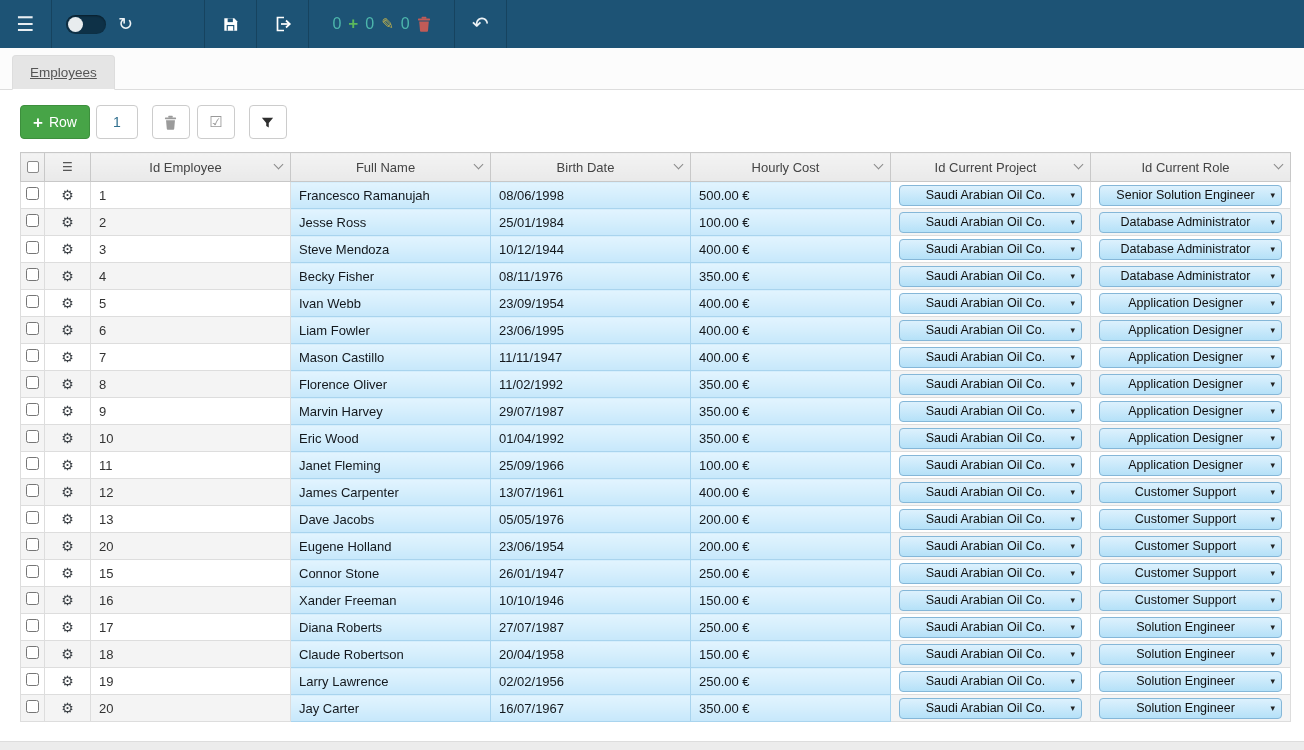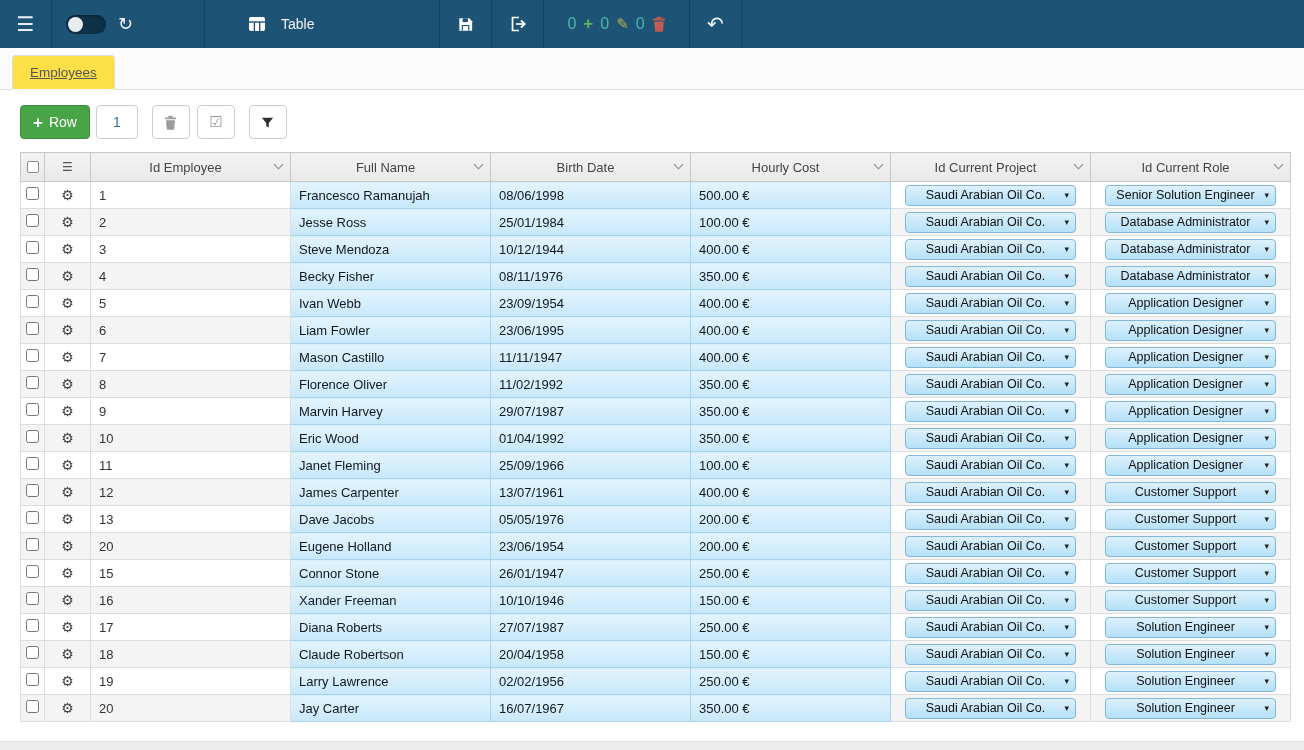--- a/index.html
+++ b/index.html
@@ -30,21 +30,21 @@
               font-size:16px; }
   .cnt-num { color:#4db6ac; }
   .cnt-plus { color:#5cb85c; font-weight:bold; font-size:17px; }
   .cnt-pencil { color:#b9ad4f; font-size:15px; }
   .cnt-trash { color:#c05b57; display:flex; }
   .svg-ic { display:block; }
 
   
   .tabstrip { height:42px; background:#fcfcfc; border-bottom:1px solid #ddd;
               display:flex; align-items:flex-end; padding-left:12px; }
-  .tab { background:#fde047; border:1px solid #ddd; border-bottom:1px solid #fff;
+  .tab { background:#e5e5e5; border:1px solid #ddd; border-bottom:1px solid #fff;
          margin-bottom:-1px; border-radius:4px 4px 0 0; padding:9px 17px;
          font-size:13.5px; color:#555; cursor:pointer; }
   .tab .tab-label { text-decoration:underline; }
 
   
   .toolbar { margin:15px 0 0 20px; display:flex; align-items:center; height:34px; }
   .btn { height:34px; border:1px solid #ccc; background:#fff; border-radius:4px;
          display:flex; align-items:center; justify-content:center; cursor:pointer; }
   .btn-row { background:#47a447; border-color:#3d8f3d; color:#fff; padding:0 12px;
              gap:6px; font-size:14px; }
@@ -70,21 +70,21 @@
   .th-center { text-align:center; padding:0; color:#555; font-size:12px; }
   tbody td { height:27px; border:1px solid #ddd; }
   .td-check { text-align:center; }
   .td-check input { width:13px; height:13px; cursor:pointer; }
   .td-gear { text-align:center; color:#3c4146; font-size:14px; cursor:pointer; }
   .td-id { padding:0 8px; color:#333; }
   tr.odd .td-check, tr.odd .td-gear, tr.odd .td-id, tr.odd .td-dd { background:#fff; }
   tr.even .td-check, tr.even .td-gear, tr.even .td-id, tr.even .td-dd { background:#f4f4f4; }
   .td-blue { padding:0 8px; color:#13181d; border:1px solid #a9d4ee;
              background:linear-gradient(180deg,#e2f4fe 0%,#c7e8fb 100%); cursor:text; }
-  .td-dd { padding:0 14px; }
+  .td-dd { padding:0 8px; }
   .dropdown { height:21px; border:1px solid #85b7d8; border-radius:4px;
               background:linear-gradient(180deg,#ddf1fd,#b5e1f8);
               display:flex; align-items:center; justify-content:center;
               position:relative; font-size:12.5px; color:#111; cursor:pointer;
               padding:0 16px 0 6px; }
   .dd-caret { position:absolute; right:6px; top:50%; transform:translateY(-53%);
               font-size:9px; color:#222; }
 
   .below-line { position:absolute; left:89px; top:712px; bottom:9px; width:1px; background:#ddd; }
   .hscroll { position:absolute; left:0; right:0; bottom:0; height:9px; background:#ececec;
@@ -95,29 +95,20 @@
 
 <div class="navbar">
   <div class="nav-sec sec-menu">
     <span class="hamburger">☰</span>
   </div>
   <div class="nav-sec sec-toggle">
     <div class="toggle">
       <div class="knob"></div>
     </div>
     <span class="nav-glyph">↻</span>
-  </div>
-  <div class="nav-sec sec-table">
-    <svg class="svg-ic" width="20" height="20" viewBox="0 0 20 20">
-      <rect x="2" y="3" width="16" height="14" rx="2" fill="#fff"></rect>
-      <line x1="2" y1="8" x2="18" y2="8" stroke="#1d5375" stroke-width="1.4"></line>
-      <line x1="7.4" y1="8" x2="7.4" y2="17" stroke="#1d5375" stroke-width="1.4"></line>
-      <line x1="12.7" y1="8" x2="12.7" y2="17" stroke="#1d5375" stroke-width="1.4"></line>
-    </svg>
-    <span class="nav-title">Table</span>
   </div>
   <div class="nav-sec sec-icon center">
     <svg class="svg-ic" width="19" height="19" viewBox="0 0 20 20">
       <path d="M3.5 3.5 h10.5 L17 6.5 V16.5 H3.5 z" fill="#fff"></path>
       <rect x="7" y="3.5" width="5.5" height="4" fill="#1d5375"></rect>
       <rect x="6" y="10.5" width="8" height="6" fill="#1d5375"></rect>
       <rect x="7.2" y="11.7" width="5.6" height="4.8" fill="#fff"></rect>
     </svg>
   </div>
   <div class="nav-sec sec-icon center">

